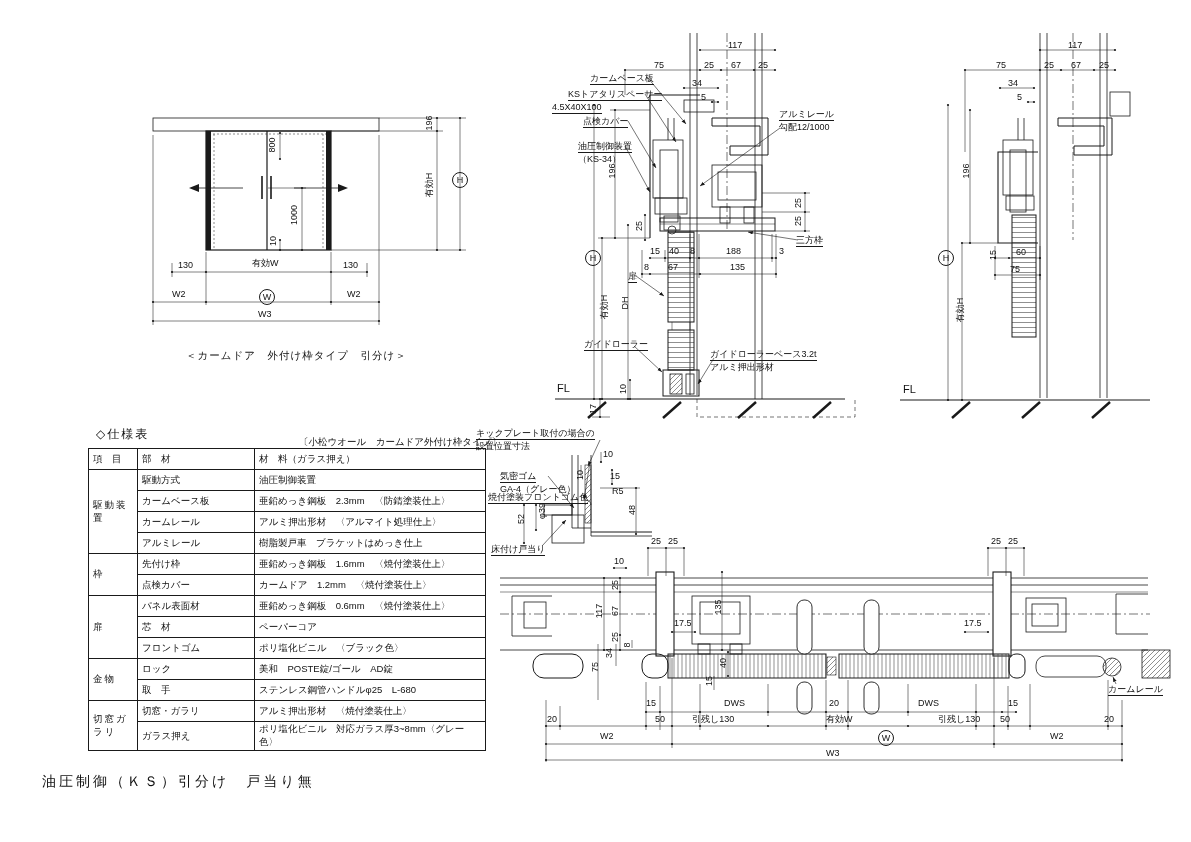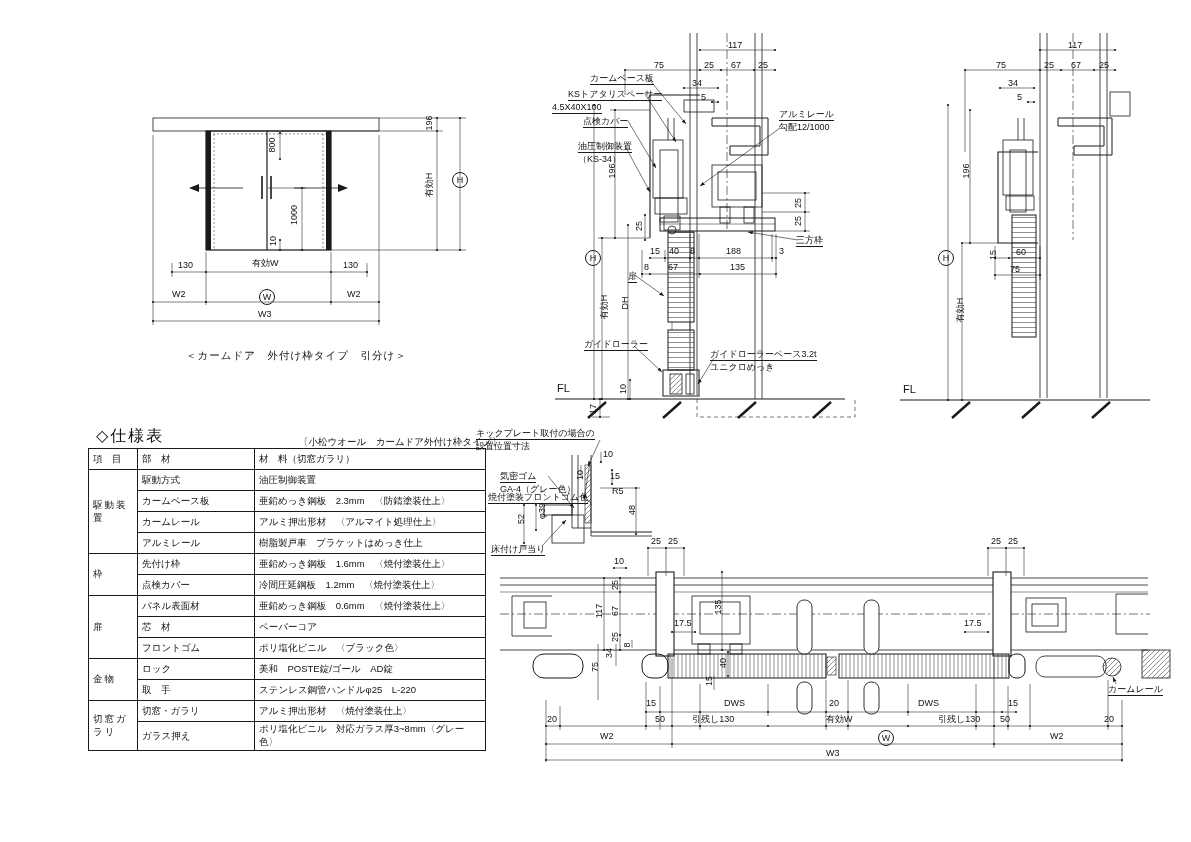--- a/index.html
+++ b/index.html
@@ -5,21 +5,21 @@
   html,body{margin:0;padding:0;background:#e8e8e8;}
   #sheet{position:relative;width:1191px;height:842px;background:#ffffff;overflow:hidden;
          font-family:"Liberation Sans","DejaVu Sans",sans-serif;color:#111;}
   #linework{position:absolute;left:0;top:0;}
   .lbl{position:absolute;font-size:9px;line-height:10px;white-space:nowrap;color:#111;}
   .rot{transform:rotate(-90deg);transform-origin:center;}
   .ul{border-bottom:1px solid #1a1a1a;padding-bottom:1px;}
   .circ{border:1px solid #1a1a1a;border-radius:50%;width:14px;height:14px;line-height:14px;
         text-align:center;font-size:9px;}
   #elev-caption{position:absolute;left:186px;top:349px;font-size:10.5px;letter-spacing:1px;}
-  #spec-title{position:absolute;left:96px;top:426px;font-size:16px;letter-spacing:2px;}
+  #spec-title{position:absolute;left:96px;top:426px;font-size:12px;letter-spacing:2px;}
   #spec-subtitle{position:absolute;left:299px;top:436px;font-size:9.5px;}
   #spec-table{position:absolute;left:88px;top:448px;border-collapse:collapse;table-layout:fixed;
               font-size:9.5px;}
   #spec-table td,#spec-table th{border:1px solid #1a1a1a;padding:1px 4px;height:18px;
               font-weight:normal;text-align:left;vertical-align:middle;overflow:hidden;}
   #spec-table .c1{width:40px;border-radius:6px;} #spec-table .c2{width:108px;} #spec-table .c3{width:222px;}
   .gcell{letter-spacing:2px;font-family:Liberation Mono, monospace;}
   #main-title{position:absolute;left:42px;top:770px;font-size:14px;letter-spacing:3px;line-height:23px;}
 </style>
 </head>
@@ -492,21 +492,21 @@
       <span class="lbl" style="left: 779px; top: 246px;">3</span>
       <span class="lbl" style="left: 644px; top: 262px;">8</span>
       <span class="lbl" style="left: 668px; top: 262px;">67</span>
       <span class="lbl" style="left: 730px; top: 262px;">135</span>
       <span class="lbl circ" style="left: 585px; top: 250px;">H</span>
       <span class="lbl rot" style="left: 592px; top: 302px;">有効H</span>
       <span class="lbl rot" style="left: 618px; top: 298px;">DH</span>
       <span class="lbl ul" style="left: 628px; top: 271px;">扉</span>
       <span class="lbl ul" style="left: 584px; top: 339px;">ガイドローラー</span>
       <span class="lbl ul" style="left: 710px; top: 349px;">ガイドローラーベース3.2t</span>
-      <span class="lbl" style="left: 710px; top: 362px;">ユニクロめっき</span>
+      <span class="lbl" style="left: 710px; top: 362px;">アルミ押出形材</span>
       <span class="lbl" style="left: 557px; top: 383px; font-size: 11px;">FL</span>
       <span class="lbl rot" style="left: 618px; top: 384px;">10</span>
       <span class="lbl rot" style="left: 588px; top: 404px;">17</span>
       <span class="lbl" style="left: 1068px; top: 40px;">117</span>
       <span class="lbl" style="left: 996px; top: 60px;">75</span>
       <span class="lbl" style="left: 1044px; top: 60px;">25</span>
       <span class="lbl" style="left: 1071px; top: 60px;">67</span>
       <span class="lbl" style="left: 1099px; top: 60px;">25</span>
       <span class="lbl" style="left: 1008px; top: 78px;">34</span>
       <span class="lbl" style="left: 1017px; top: 92px;">5</span>
@@ -569,21 +569,21 @@
   <div id="elev-caption">＜カームドア　外付け枠タイプ　引分け＞</div>
 
   <div id="spec-title">◇仕様表</div>
   <div id="spec-subtitle">〔小松ウオール　カームドア外付け枠タイプ〕</div>
 
   <table id="spec-table">
     <thead>
       <tr>
         <th class="c1">項　目</th>
         <th class="c2">部　材</th>
-        <th class="c3">材　料（切窓ガラリ）</th>
+        <th class="c3">材　料（ガラス押え）</th>
       </tr>
     </thead>
     <tbody id="spec-tbody">
         <tr>
           <td rowspan="4" class="c1 gcell">駆動装置</td>
           <td class="c2">駆動方式</td>
           <td class="c3">油圧制御装置</td>
         </tr>
         <tr>
           <td class="c2">カームベース板</td>
@@ -597,21 +597,21 @@
           <td class="c2">アルミレール</td>
           <td class="c3">樹脂製戸車　ブラケットはめっき仕上</td>
         </tr>
         <tr>
           <td rowspan="2" class="c1 gcell">枠</td>
           <td class="c2">先付け枠</td>
           <td class="c3">亜鉛めっき鋼板　1.6mm　〈焼付塗装仕上〉</td>
         </tr>
         <tr>
           <td class="c2">点検カバー</td>
-          <td class="c3">冷間圧延鋼板　1.2mm　〈焼付塗装仕上〉</td>
+          <td class="c3">カームドア　1.2mm　〈焼付塗装仕上〉</td>
         </tr>
         <tr>
           <td rowspan="3" class="c1 gcell">扉</td>
           <td class="c2">パネル表面材</td>
           <td class="c3">亜鉛めっき鋼板　0.6mm　〈焼付塗装仕上〉</td>
         </tr>
         <tr>
           <td class="c2">芯　材</td>
           <td class="c3">ペーパーコア</td>
         </tr>
@@ -619,30 +619,31 @@
           <td class="c2">フロントゴム</td>
           <td class="c3">ポリ塩化ビニル　〈ブラック色〉</td>
         </tr>
         <tr>
           <td rowspan="2" class="c1 gcell">金物</td>
           <td class="c2">ロック</td>
           <td class="c3">美和　POSTE錠/ゴール　AD錠</td>
         </tr>
         <tr>
           <td class="c2">取　手</td>
-          <td class="c3">ステンレス鋼管ハンドルφ25　L-220</td>
+          <td class="c3">ステンレス鋼管ハンドルφ25　L-680</td>
         </tr>
         <tr>
           <td rowspan="2" class="c1 gcell">切窓ガラリ</td>
           <td class="c2">切窓・ガラリ</td>
           <td class="c3">アルミ押出形材　〈焼付塗装仕上〉</td>
         </tr>
         <tr>
           <td class="c2">ガラス押え</td>
           <td class="c3">ポリ塩化ビニル　対応ガラス厚3~8mm〈グレー色〉</td>
         </tr>
       </tbody>
   </table>
 
   <div id="main-title">
+    <div>油圧制御（ＫＳ）引分け　戸当り無</div>
   </div>
 
 </div>
 
 </body></html>

